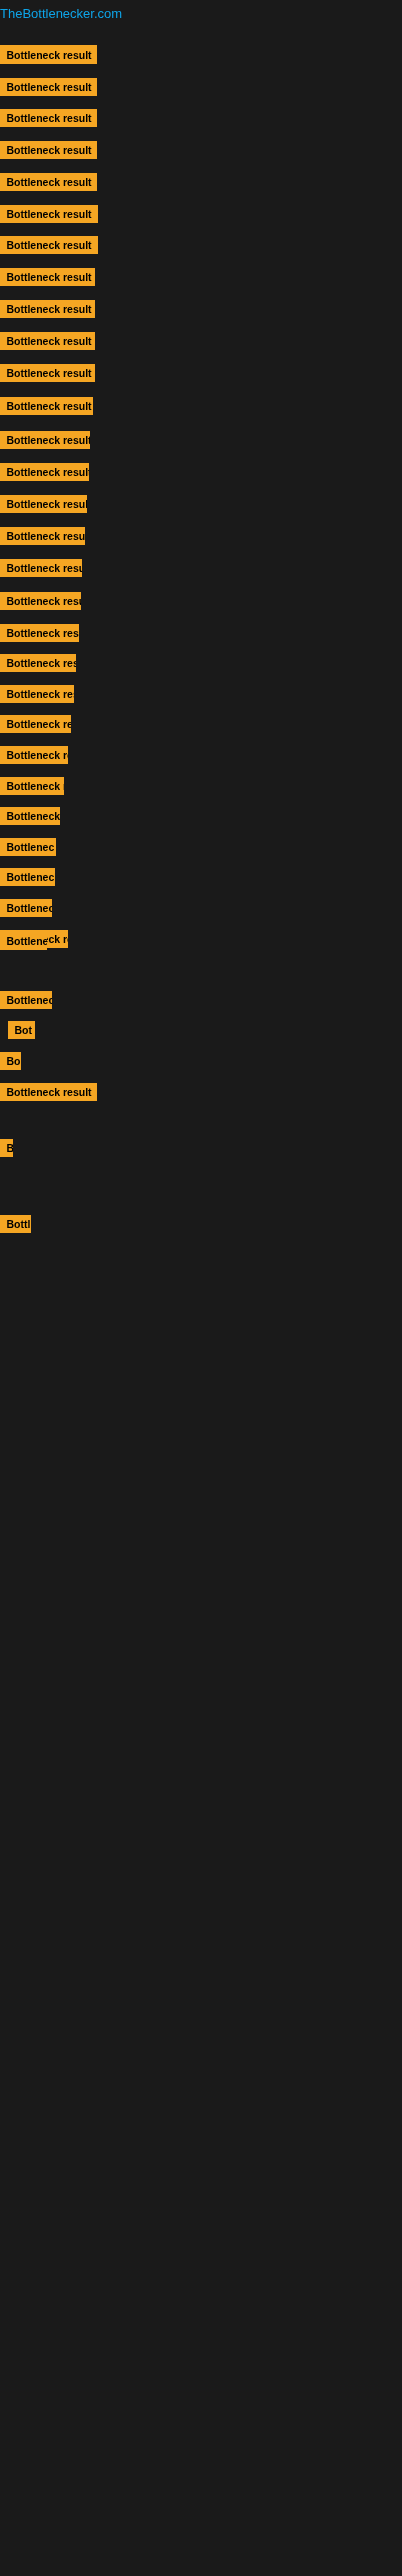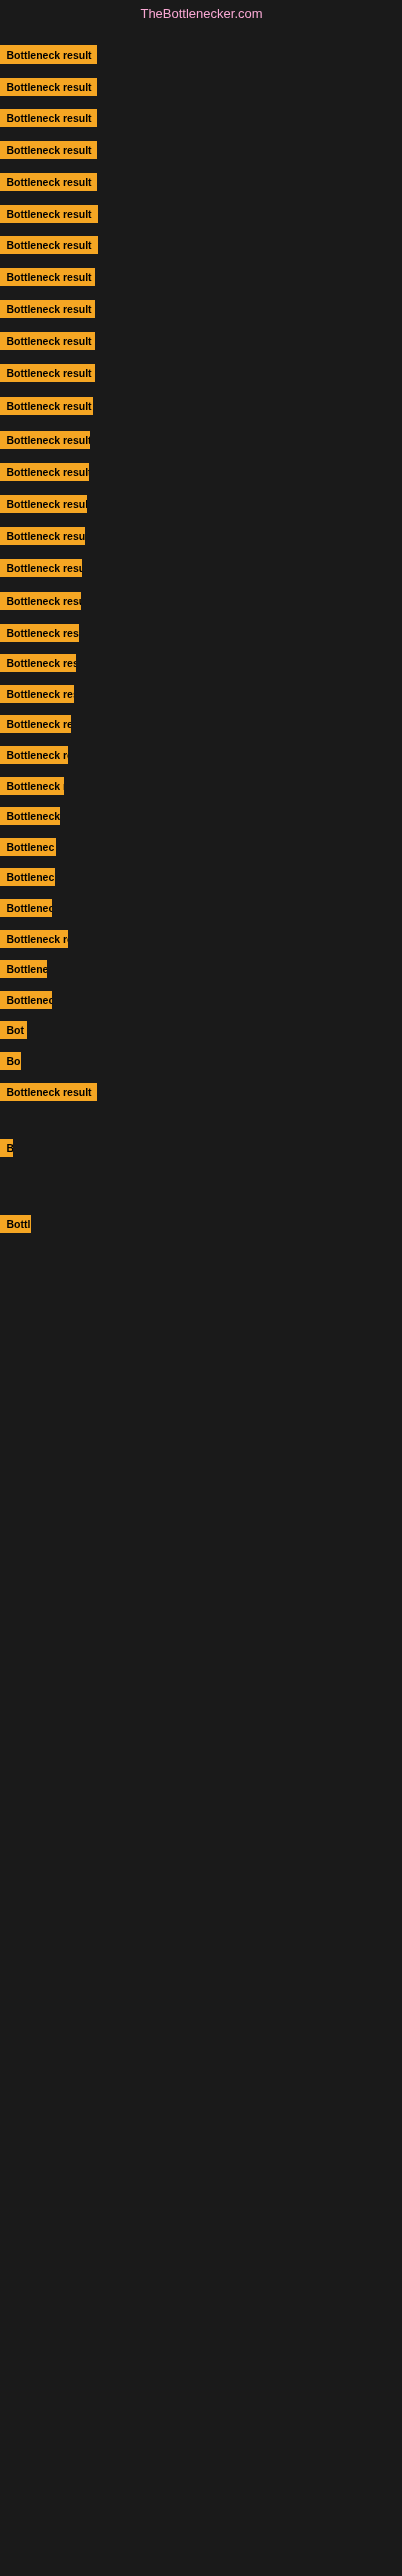--- a/index.html
+++ b/index.html
@@ -10,22 +10,21 @@
 
     body {
       background-color: #1a1a1a;
       width: 403px;
       min-height: 2576px;
       font-family: Arial, sans-serif;
       position: relative;
     }
 
     .site-title {
-      text-align: center;
-      color: #f9a8d4;
+      color: #0ea5e9;
       font-size: 13px;
       padding: 6.4px 0;
       font-weight: normal;
     }
 
     .bottleneck-container {
       position: relative;
       width: 403px;
     }
 
@@ -73,21 +72,21 @@
     <div class="bottleneck-item" style="top: 626px;"><span class="bottleneck-badge" style="max-width: 76px;">Bottleneck result</span></div>
     <div class="bottleneck-item" style="top: 657px;"><span class="bottleneck-badge" style="max-width: 74px;">Bottleneck result</span></div>
     <div class="bottleneck-item" style="top: 687px;"><span class="bottleneck-badge" style="max-width: 71px;">Bottleneck result</span></div>
     <div class="bottleneck-item" style="top: 718px;"><span class="bottleneck-badge" style="max-width: 68px;">Bottleneck re</span></div>
     <div class="bottleneck-item" style="top: 749px;"><span class="bottleneck-badge" style="max-width: 64px;">Bottleneck result</span></div>
     <div class="bottleneck-item" style="top: 779px;"><span class="bottleneck-badge" style="max-width: 60px;">Bottleneck r</span></div>
     <div class="bottleneck-item" style="top: 810px;"><span class="bottleneck-badge" style="max-width: 56px;">Bottlenec</span></div>
     <div class="bottleneck-item" style="top: 840px;"><span class="bottleneck-badge" style="max-width: 55px;">Bottleneck r</span></div>
     <div class="bottleneck-item" style="top: 871px;"><span class="bottleneck-badge" style="max-width: 52px;">Bottleneck</span></div>
     <div class="bottleneck-item" style="top: 902px;"><span class="bottleneck-badge" style="max-width: 68px;">Bottleneck res</span></div>
-    <div class="bottleneck-item" style="top: 932px;"><span class="bottleneck-badge" style="max-width: 47px;">Bottlene</span></div>
+    <div class="bottleneck-item" style="top: 904px;"><span class="bottleneck-badge" style="max-width: 47px;">Bottlene</span></div>
     <div class="bottleneck-item" style="top: 963px;"><span class="bottleneck-badge" style="max-width: 52px;">Bottleneck</span></div>
-    <div class="bottleneck-item" style="top: 993px;"><span class="bottleneck-badge" style="max-width: 27px;">Bot</span></div>
+    <div class="bottleneck-item" style="top: 993px;"><span class="bottleneck-badge" style="max-width: 27px; margin-left: 8px;">Bot</span></div>
     <div class="bottleneck-item" style="top: 1024px;"><span class="bottleneck-badge" style="max-width: 21px;">Bo</span></div>
     <div class="bottleneck-item" style="top: 1055px;"><span class="bottleneck-badge" style="max-width: 97px;">Bottleneck result</span></div>
     <div class="bottleneck-item" style="top: 1111px;"><span class="bottleneck-badge" style="max-width: 13px;">B</span></div>
     <div class="bottleneck-item" style="top: 1143px; margin-top: 44px;"><span class="bottleneck-badge" style="max-width: 31px;">Bottl</span></div>
   </div>
 
 
 </body></html>

